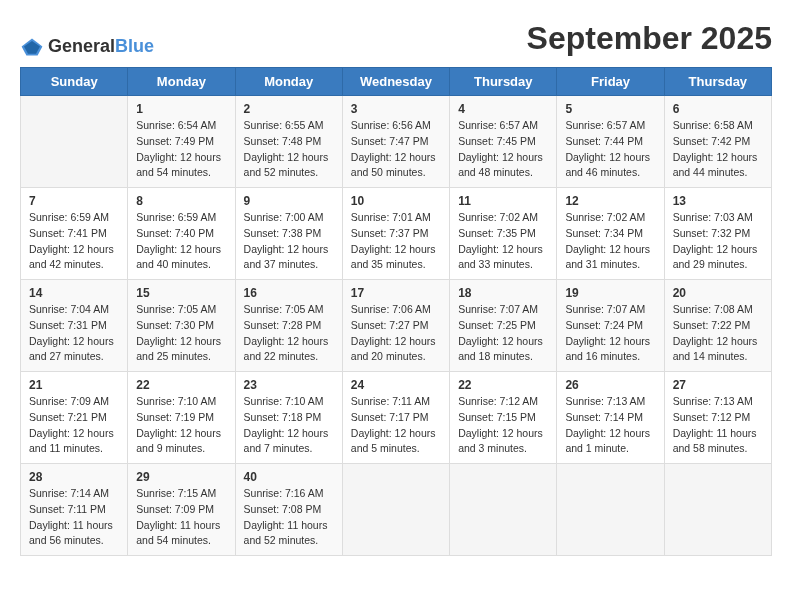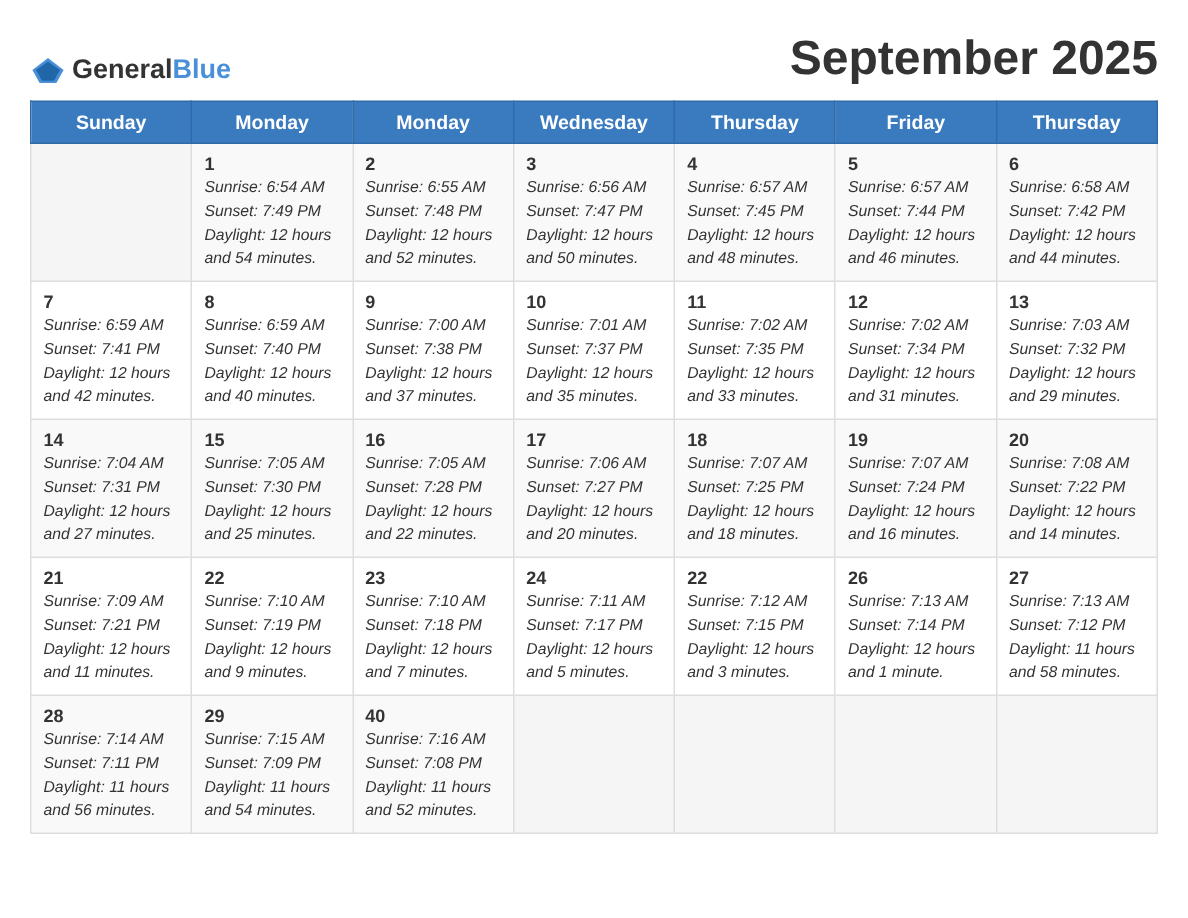--- a/index.html
+++ b/index.html
@@ -79,21 +79,20 @@
       font-size: 12px;
       font-weight: bold;
       color: #333;
       display: block;
       margin-bottom: 2px;
     }
     .day-info {
       font-size: 10.5px;
       line-height: 1.5;
       color: #333;
-      font-style: italic;
     }
     tbody tr:nth-child(odd) {
       background-color: #f9f9f9;
     }
     tbody tr:nth-child(even) {
       background-color: #fff;
     }
     .empty-cell {
       background-color: #f5f5f5;
     }

